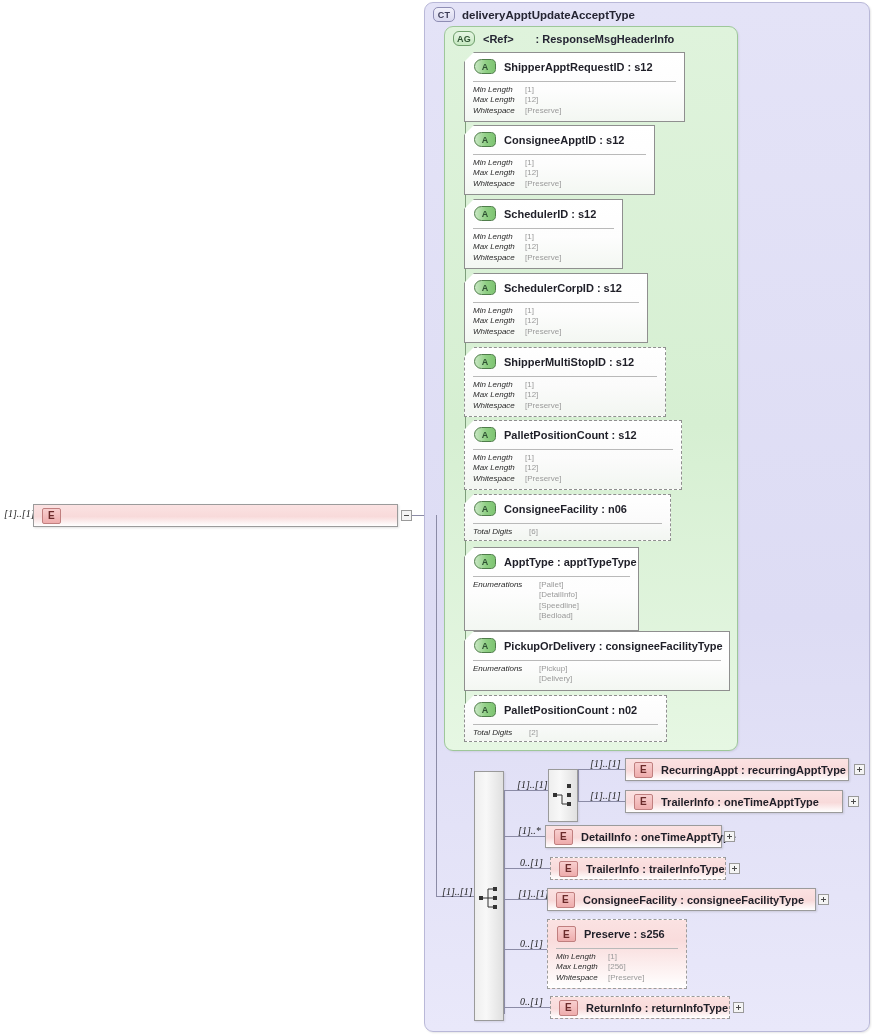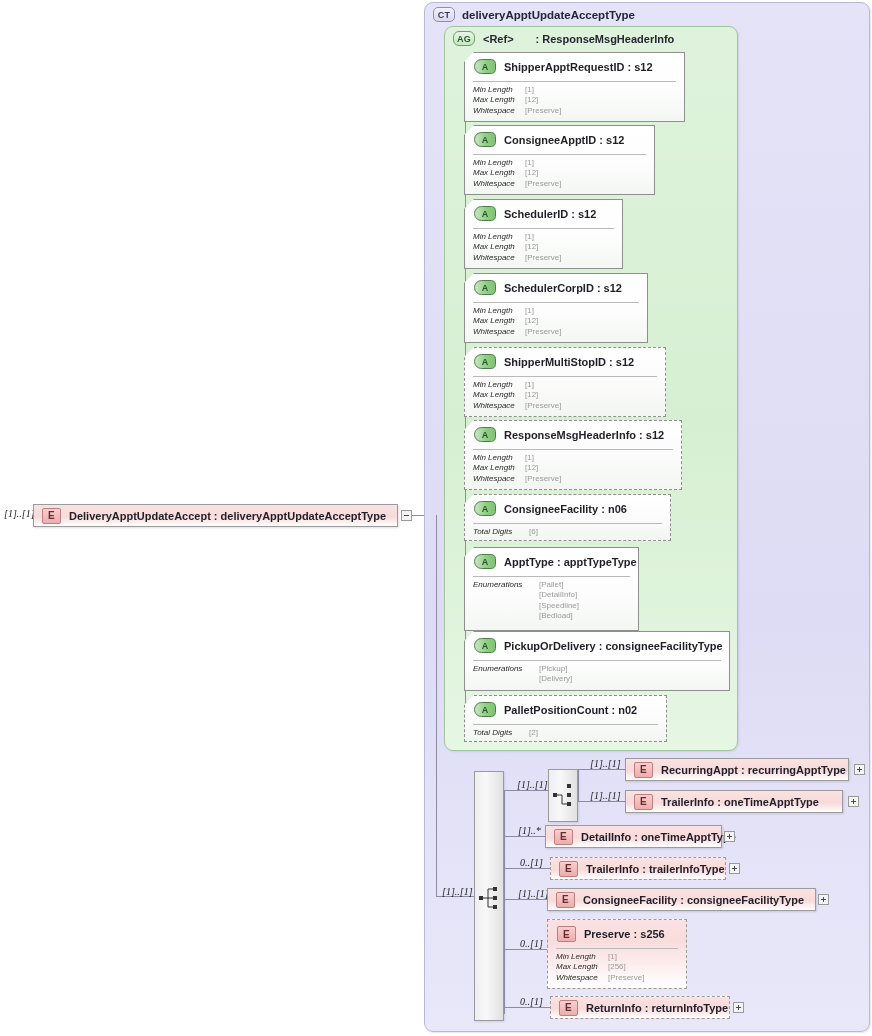--- a/index.html
+++ b/index.html
@@ -149,21 +149,20 @@
 </head>
 <body>
 
 <div id="canvas">
 
   <div class="card abs" style="left:4px;top:508px;">[1]..[1]</div>
 
   <div class="abs elem" style="left:33px;top:504px;width:365px;height:23px;">
     <div class="elem-inline">
       <span class="badge badge-e">E</span>
-      <span class="elem-name">DeliveryApptUpdateAccept : deliveryApptUpdateAcceptType</span>
     </div>
   </div>
 
   <div class="toggle abs" style="left:401px;top:510px;"></div>
 
   <div class="ln-h abs" style="left:412px;top:515px;width:24px;"></div>
 
   <div class="abs ct-box" style="left:424px;top:2px;width:446px;height:1030px;">
     <div class="ct-header">
       <span class="badge badge-ct">CT</span>
@@ -293,21 +292,21 @@
         <span class="facet-label">Whitespace</span>
         <span class="facet-val">[Preserve]</span>
       </div>
     </div>
   </div>
 
   <div class="ln-h abs g" style="left:465px;top:458px;width:9px;"></div>
   <div class="abs attr optional" style="left:464px;top:420px;width:218px;height:70px;">
     <div class="attr-head">
       <span class="badge badge-a">A</span>
-      <span class="attr-name">ResponseMsgHeaderInfo : s12</span>
+      <span class="attr-name">PalletPositionCount : s12</span>
     </div>
     <div class="attr-rule" style="top:28px;"></div>
     <div class="facets" style="top:32px;">
       <div class="facet-row">
         <span class="facet-label">Min Length</span>
         <span class="facet-val">[1]</span>
       </div>
       <div class="facet-row">
         <span class="facet-label">Max Length</span>
         <span class="facet-val">[12]</span>

